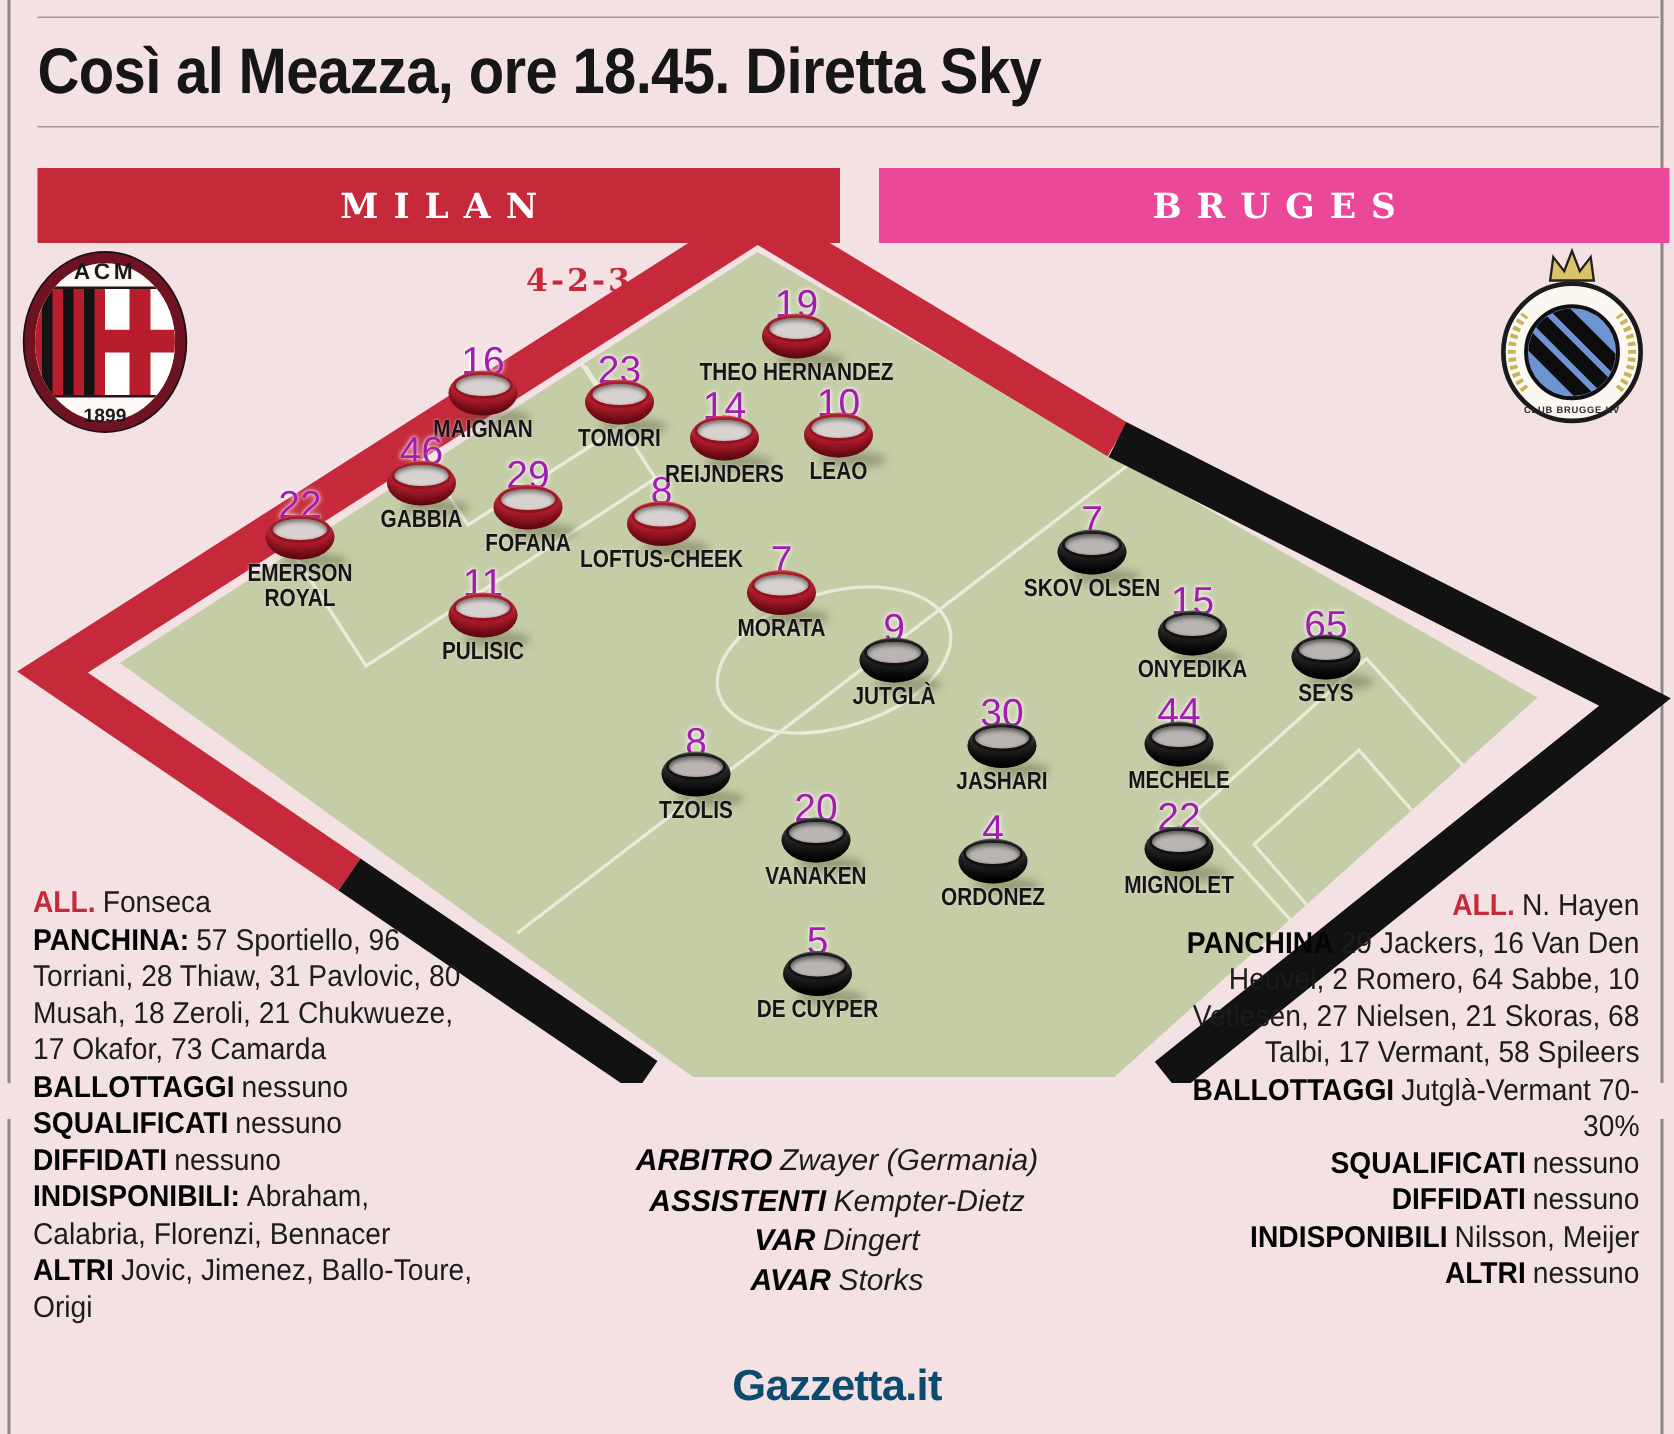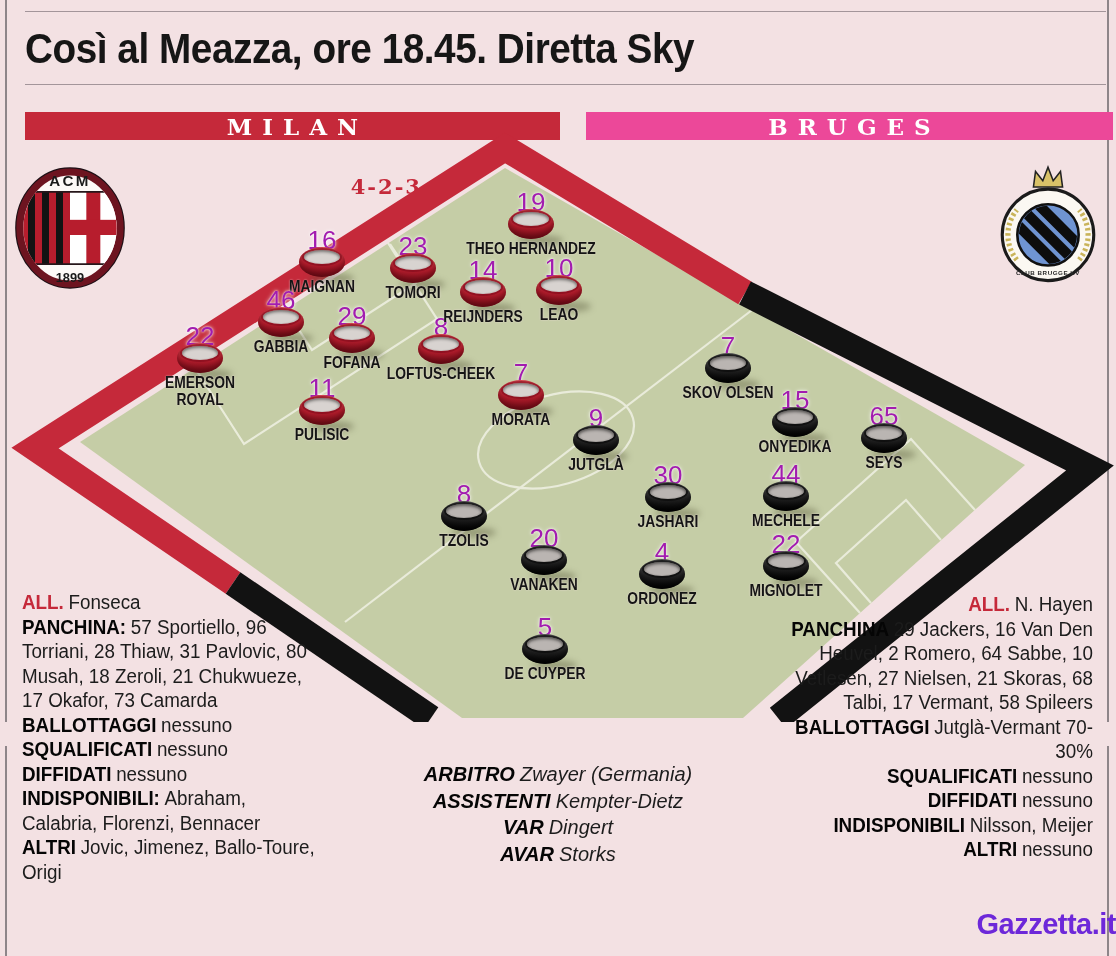--- a/index.html
+++ b/index.html
@@ -2,21 +2,21 @@
 <html><head>
 <meta charset="utf-8">
 <style>
   html,body{margin:0;padding:0;background:#e8d8da;}
   .stage{position:relative;width:1116px;height:956px;overflow:hidden;
          background:#f3e1e3;font-family:"Liberation Sans",sans-serif;color:#161616;}
   .vrule{position:absolute;top:0;bottom:0;width:1.5px;background:#8e8589;}
   .hrule{position:absolute;height:1.2px;background:#a3959a;}
   .title{position:absolute;left:25px;top:24px;font-size:43px;font-weight:bold;
          letter-spacing:-0.5px;transform:scaleX(.9);transform-origin:left top;white-space:nowrap;}
-  .team-bar{position:absolute;top:112px;height:28px;display:flex;align-items:center;justify-content:center;
+  .team-bar{position:absolute;top:112px;height:50px;display:flex;align-items:center;justify-content:center;
             font-family:"DejaVu Serif",serif;font-weight:bold;font-size:23px;color:#fff;
             letter-spacing:10px;text-indent:10px;}
   .formation{position:absolute;top:174px;width:180px;text-align:center;
              font-family:"DejaVu Serif",serif;font-weight:bold;font-size:21px;letter-spacing:2px;}
   .crest{position:absolute;text-align:center;}
   
   .player{position:absolute;width:46px;height:30px;transform:translate(-50%,-50%);}
   .bowl{position:absolute;left:0;top:0;width:46px;height:30px;border-radius:50%;}
   .bowl::after{content:"";position:absolute;left:10px;right:-9px;bottom:-7px;height:11px;
                border-radius:50%;background:rgba(85,85,55,.4);filter:blur(3px);z-index:-1;}
@@ -33,22 +33,22 @@
           font-weight:bold;font-size:16.5px;line-height:17px;color:#151515;
           text-shadow:0 0 2px rgba(243,225,227,.85);}
   
   .panel{position:absolute;font-size:20px;line-height:24.5px;color:#1c1c1c;}
   .panel .pl-label{font-weight:bold;color:#050505;}
   .panel .pl-label.accent{color:#c5293a;}
   .panel .pl-text{margin-left:5px;}
   .panel-home{left:22px;top:590px;width:322px;transform:scaleX(.94);transform-origin:left top;}
   .panel-away{left:758px;top:592px;width:335px;text-align:right;transform:scaleX(.94);transform-origin:right top;}
   .panel-officials{left:323px;top:761px;width:470px;text-align:center;line-height:26.5px;font-style:italic;}
-  .footer-logo{position:absolute;left:0;right:0;top:908px;text-align:right;
-               font-size:29px;font-weight:bold;color:#6d28d9;letter-spacing:-0.5px;}
+  .footer-logo{position:absolute;left:0;right:0;top:908px;text-align:center;
+               font-size:29px;font-weight:bold;color:#0c4a6e;letter-spacing:-0.5px;}
   svg{display:block;}
 </style>
 </head>
 <body>
 
 <div class="stage">
 
   <div class="vrule" style="left:5px"></div>
   <div class="vrule" style="left:1107px"></div>
   <div class="hrule" style="left:25px;right:10px;top:11px"></div>

